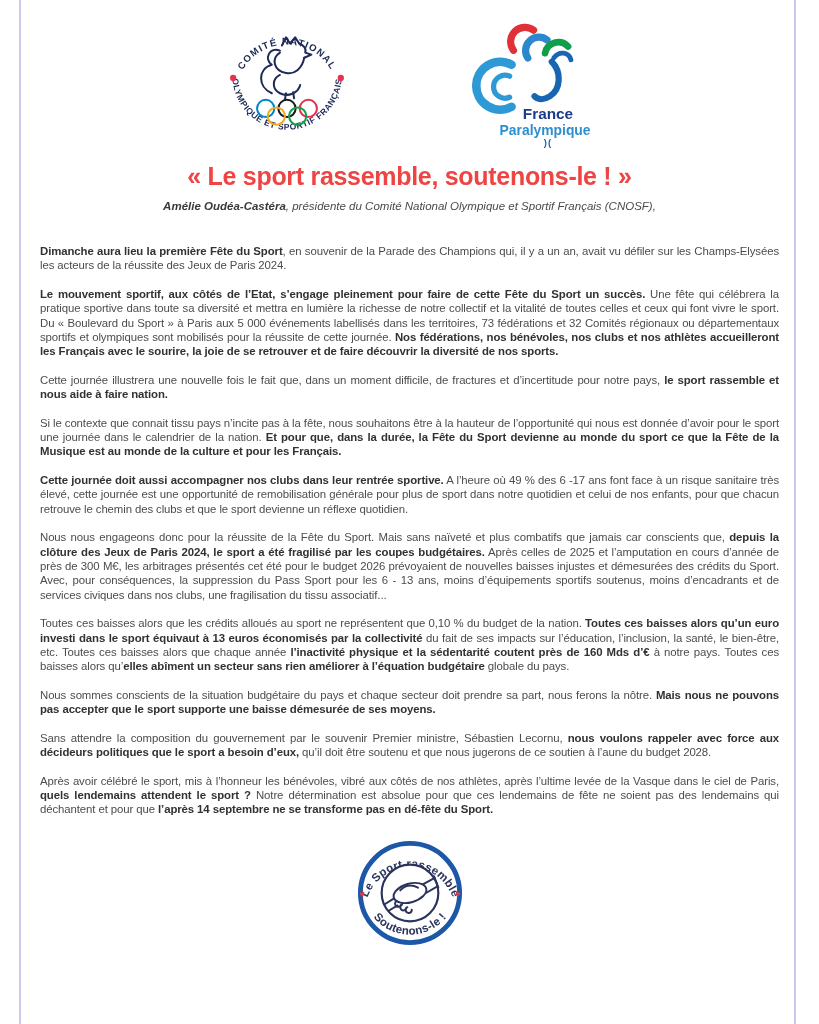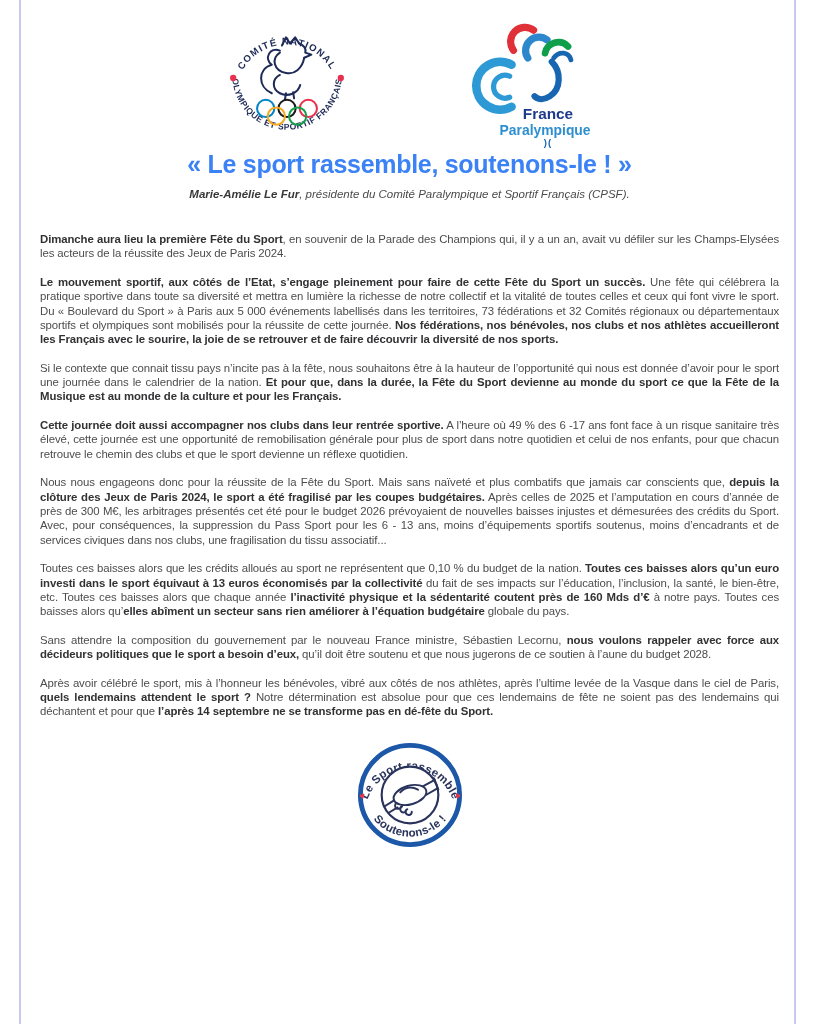--- a/index.html
+++ b/index.html
@@ -2,21 +2,21 @@
 <html><head>
 <meta charset="utf-8">
 <style>
   html,body{margin:0;padding:0;background:#ffffff;}
   .page{position:relative;width:819px;height:1024px;background:#ffffff;overflow:hidden;
         font-family:"Liberation Sans",sans-serif;}
   .edge{position:absolute;top:0;bottom:0;width:2px;background:#c9c9ef;}
   .edge.left{left:19px;}
   .edge.right{left:794px;}
   .logos{display:flex;justify-content:center;align-items:flex-start;gap:96px;padding-top:12px;}
-  h1.title{margin:2px 0 0 0;text-align:center;font-size:25px;font-weight:bold;color:#3b82f6;
+  h1.title{margin:14px 0 0 0;text-align:center;font-size:25px;font-weight:bold;color:#ef4444;
            letter-spacing:-0.3px;}
   .authors{margin-top:8px;text-align:center;font-style:italic;font-size:11.5px;line-height:15px;
            color:#4a4a4c;}
   .authors .nm{font-weight:bold;color:#39393b;}
   main{margin:30px 40px 0 40px;font-size:11.4px;line-height:14.3px;text-align:justify;
        color:#4c4c4e;letter-spacing:-0.1px;}
   main p{margin:0 0 14.4px 0;}
   main .b{font-weight:bold;color:#323234;}
   .badge-wrap{display:flex;justify-content:center;margin-top:8px;}
   svg text{font-family:"Liberation Sans",sans-serif;}
@@ -74,31 +74,33 @@
       </g>
       <text x="100" y="112" text-anchor="middle" font-size="16" font-weight="bold" fill="#1d3a8c">France</text>
       <text x="97" y="128" text-anchor="middle" font-size="14.5" font-weight="bold" fill="#2e8fd0">Paralympique</text>
       <text x="100" y="140" text-anchor="middle" font-size="10" font-weight="bold" fill="#1866b2" letter-spacing="1">)(</text>
     </svg>
   </header>
 
   <h1 class="title">« Le sport rassemble, soutenons-le ! »</h1>
 
   <div class="authors">
-    <div><span class="nm">Marie-Amélie Le Fur</span><span>, présidente du Comité Paralympique et Sportif Français (CPSF).</span></div>
+    <div><span class="nm">Amélie Oudéa-Castéra</span><span>, présidente du Comité National Olympique et Sportif Français (CNOSF),</span></div>
   </div>
 
   <main id="paragraphs">
       <p><span class="b">Dimanche aura lieu la première Fête du Sport</span><span>, en souvenir de la Parade des Champions qui, il y a un an, avait vu défiler sur les Champs-Elysées les acteurs de la réussite des Jeux de Paris 2024.</span></p>
       <p><span class="b">Le mouvement sportif, aux côtés de l’Etat, s’engage pleinement pour faire de cette Fête du Sport un succès.</span><span> Une fête qui célébrera la pratique sportive dans toute sa diversité et mettra en lumière la richesse de notre collectif et la vitalité de toutes celles et ceux qui font vivre le sport. Du « Boulevard du Sport » à Paris aux 5 000 événements labellisés dans les territoires, 73 fédérations et 32 Comités régionaux ou départementaux sportifs et olympiques sont mobilisés pour la réussite de cette journée. </span><span class="b">Nos fédérations, nos bénévoles, nos clubs et nos athlètes accueilleront les Français avec le sourire, la joie de se retrouver et de faire découvrir la diversité de nos sports.</span></p>
+      <p><span>Cette journée illustrera une nouvelle fois le fait que, dans un moment difficile, de fractures et d’incertitude pour notre pays, </span><span class="b">le sport rassemble et nous aide à faire nation.</span></p>
       <p><span>Si le contexte que connait tissu pays n’incite pas à la fête, nous souhaitons être à la hauteur de l’opportunité qui nous est donnée d’avoir pour le sport une journée dans le calendrier de la nation. </span><span class="b">Et pour que, dans la durée, la Fête du Sport devienne au monde du sport ce que la Fête de la Musique est au monde de la culture et pour les Français.</span></p>
       <p><span class="b">Cette journée doit aussi accompagner nos clubs dans leur rentrée sportive.</span><span> A l’heure où 49 % des 6 -17 ans font face à un risque sanitaire très élevé, cette journée est une opportunité de remobilisation générale pour plus de sport dans notre quotidien et celui de nos enfants, pour que chacun retrouve le chemin des clubs et que le sport devienne un réflexe quotidien.</span></p>
       <p><span>Nous nous engageons donc pour la réussite de la Fête du Sport. Mais sans naïveté et plus combatifs que jamais car conscients que, </span><span class="b">depuis la clôture des Jeux de Paris 2024, le sport a été fragilisé par les coupes budgétaires.</span><span> Après celles de 2025 et l’amputation en cours d’année de près de 300 M€, les arbitrages présentés cet été pour le budget 2026 prévoyaient de nouvelles baisses injustes et démesurées des crédits du Sport. Avec, pour conséquences, la suppression du Pass Sport pour les 6 - 13 ans, moins d’équipements sportifs soutenus, moins d’encadrants et de services civiques dans nos clubs, une fragilisation du tissu associatif...</span></p>
       <p><span>Toutes ces baisses alors que les crédits alloués au sport ne représentent que 0,10 % du budget de la nation. </span><span class="b">Toutes ces baisses alors qu’un euro investi dans le sport équivaut à 13 euros économisés par la collectivité</span><span> du fait de ses impacts sur l’éducation, l’inclusion, la santé, le bien-être, etc. Toutes ces baisses alors que chaque année </span><span class="b">l’inactivité physique et la sédentarité coutent près de 160 Mds d’€</span><span> à notre pays. Toutes ces baisses alors qu’</span><span class="b">elles abîment un secteur sans rien améliorer à l’équation budgétaire</span><span> globale du pays.</span></p>
-      <p><span>Sans attendre la composition du gouvernement par le nouveau France ministre, Sébastien Lecornu, </span><span class="b">nous voulons rappeler avec force aux décideurs politiques que le sport a besoin d’eux,</span><span> qu’il doit être soutenu et que nous jugerons de ce soutien à l’aune du budget 2028.</span></p>
+      <p><span>Nous sommes conscients de la situation budgétaire du pays et chaque secteur doit prendre sa part, nous ferons la nôtre. </span><span class="b">Mais nous ne pouvons pas accepter que le sport supporte une baisse démesurée de ses moyens.</span></p>
+      <p><span>Sans attendre la composition du gouvernement par le souvenir Premier ministre, Sébastien Lecornu, </span><span class="b">nous voulons rappeler avec force aux décideurs politiques que le sport a besoin d’eux,</span><span> qu’il doit être soutenu et que nous jugerons de ce soutien à l’aune du budget 2028.</span></p>
       <p><span>Après avoir célébré le sport, mis à l’honneur les bénévoles, vibré aux côtés de nos athlètes, après l’ultime levée de la Vasque dans le ciel de Paris, </span><span class="b">quels lendemains attendent le sport ?</span><span> Notre détermination est absolue pour que ces lendemains de fête ne soient pas des lendemains qui déchantent et pour que </span><span class="b">l’après 14 septembre ne se transforme pas en dé-fête du Sport.</span></p>
     </main>
 
   <div class="badge-wrap">
     <svg width="124" height="124" viewBox="0 0 140 140">
       <defs>
         <path id="badgeTop" d="M 21,78 A 51,51 0 0 1 119,78"></path>
         <path id="badgeBottom" d="M 17,64 A 53,53 0 0 0 123,64"></path>
       </defs>
       <circle cx="70" cy="70" r="56" fill="#ffffff" stroke="#1c57a8" stroke-width="5.5"></circle>

